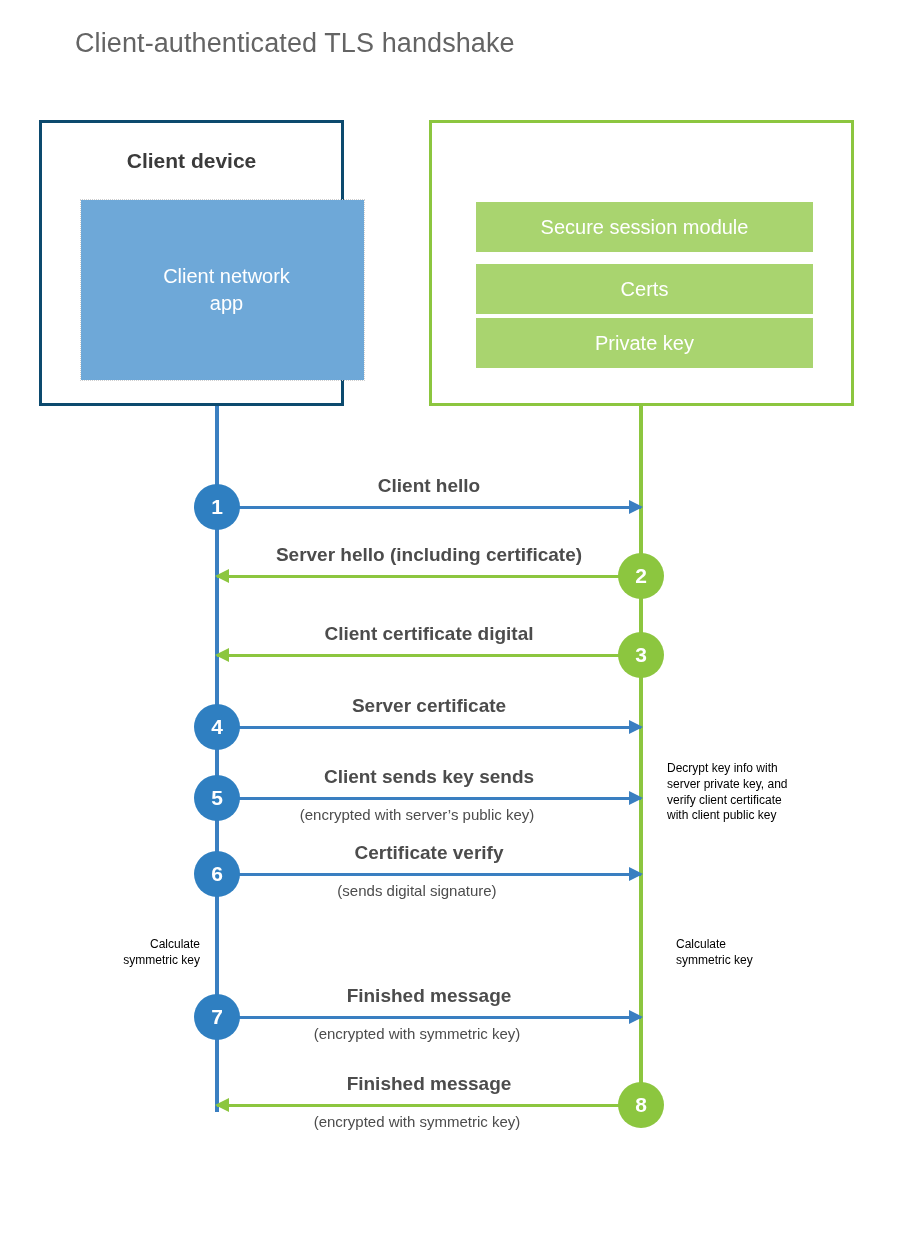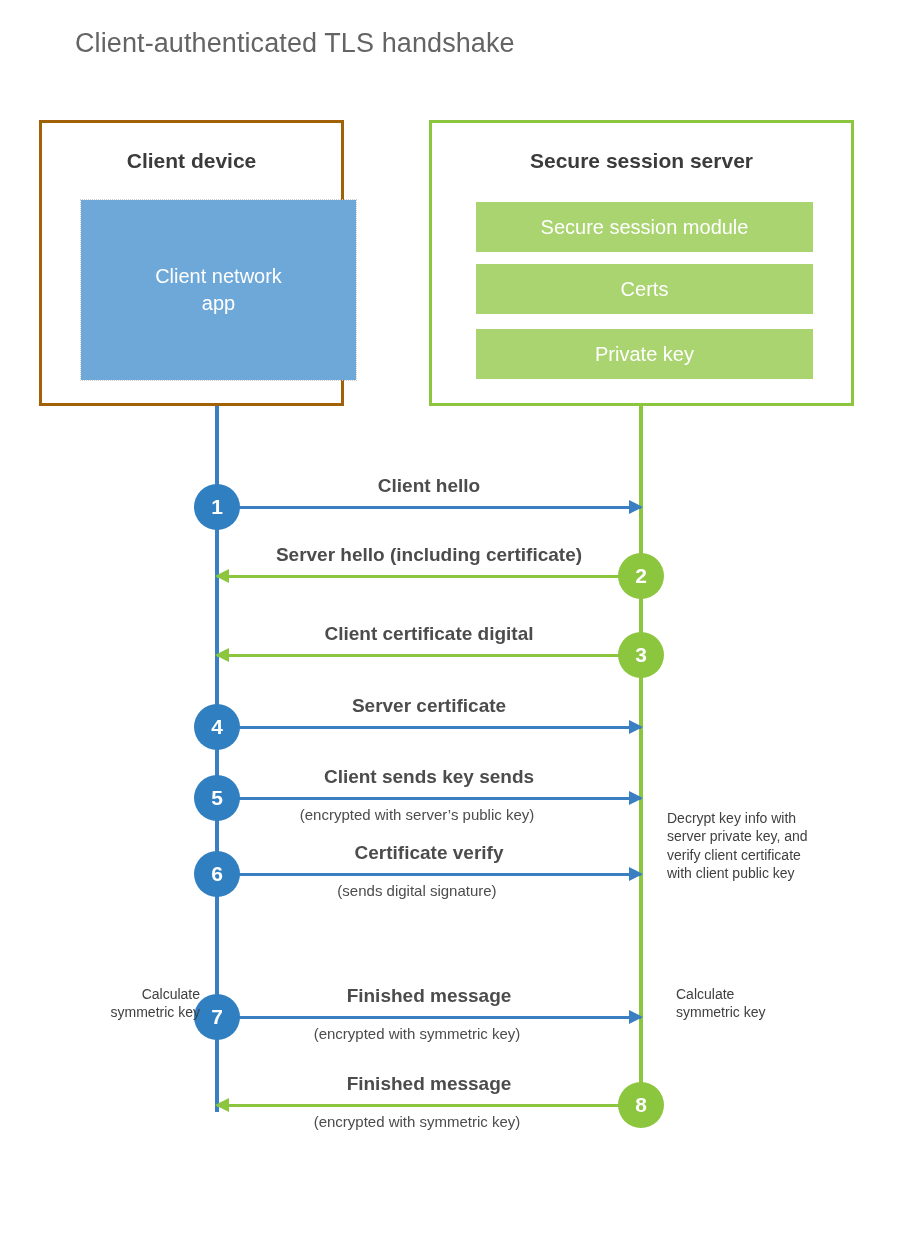--- a/index.html
+++ b/index.html
@@ -30,21 +30,21 @@
   .party-box {
     position: absolute;
     background: #ffffff;
     box-sizing: border-box;
   }
   #client-box {
     left: 39px;
     top: 120px;
     width: 305px;
     height: 286px;
-    border: 3px solid #a16207;
+    border: 3px solid #0c4a6e;
   }
   #server-box {
     left: 429px;
     top: 120px;
     width: 425px;
     height: 286px;
     border: 3px solid #8cc63f;
   }
   .party-title {
     position: absolute;
@@ -61,20 +61,21 @@
     position: absolute;
     left: 39px;
     top: 77px;
     width: 275px;
     height: 180px;
     background: #6ea8d8;
     outline: 1px dotted #cfcfcf;
     display: flex;
     align-items: center;
     justify-content: center;
+    padding-left: 8px;
   }
   #client-app .app-label {
     color: #ffffff;
     font-size: 20px;
     line-height: 1.35;
     text-align: center;
     font-weight: 400;
   }
 
   .server-bar {
@@ -85,21 +86,21 @@
     background: #a9d46f;
     display: flex;
     align-items: center;
     justify-content: center;
     color: #ffffff;
     font-size: 20px;
     font-weight: 400;
   }
   .server-bar.b0 { top: 79px; }
   .server-bar.b1 { top: 141px; }
-  .server-bar.b2 { top: 206px; text-align: right; }
+  .server-bar.b2 { top: 195px; text-align: right; }
 
   
   .lifeline {
     position: absolute;
     width: 4px;
   }
   #lifeline-client {
     left: 215px;
     top: 406px;
     height: 706px;
@@ -188,25 +189,24 @@
     background: #2f7fc1;
   }
   .step-circle.server-side {
     left: 618px;
     background: #8cc63f;
   }
 
   
   .side-note {
     position: absolute;
-    font-size: 14px;
+    font-size: 12px;
     line-height: 1.32;
-    color: #404040;
+    color: #000000;
     white-space: pre-line;
-    margin-top: 48px;
   }
   #note-decrypt {
     left: 667px;
     top: 761px;
     width: 180px;
     text-align: left;
   }
   #note-calc-client {
     left: 60px;
     top: 937px;
@@ -227,21 +227,20 @@
 
 <div class="party-box" id="client-box">
   <div class="party-title">Client device</div>
   <div id="client-app">
     <div class="app-label" style="white-space: pre-line;">Client network
 app</div>
   </div>
 </div>
 
 <div class="party-box" id="server-box">
-  <div class="party-title">Secure session server</div>
   <div class="server-bar b0">Secure session module</div>
   <div class="server-bar b1">Certs</div>
   <div class="server-bar b2">Private key</div>
 </div>
 
 <div class="lifeline" id="lifeline-client"></div>
 <div class="lifeline" id="lifeline-server"></div>
 
 <div id="messages-layer">
     <div class="msg ltr" style="top: 507px;">

